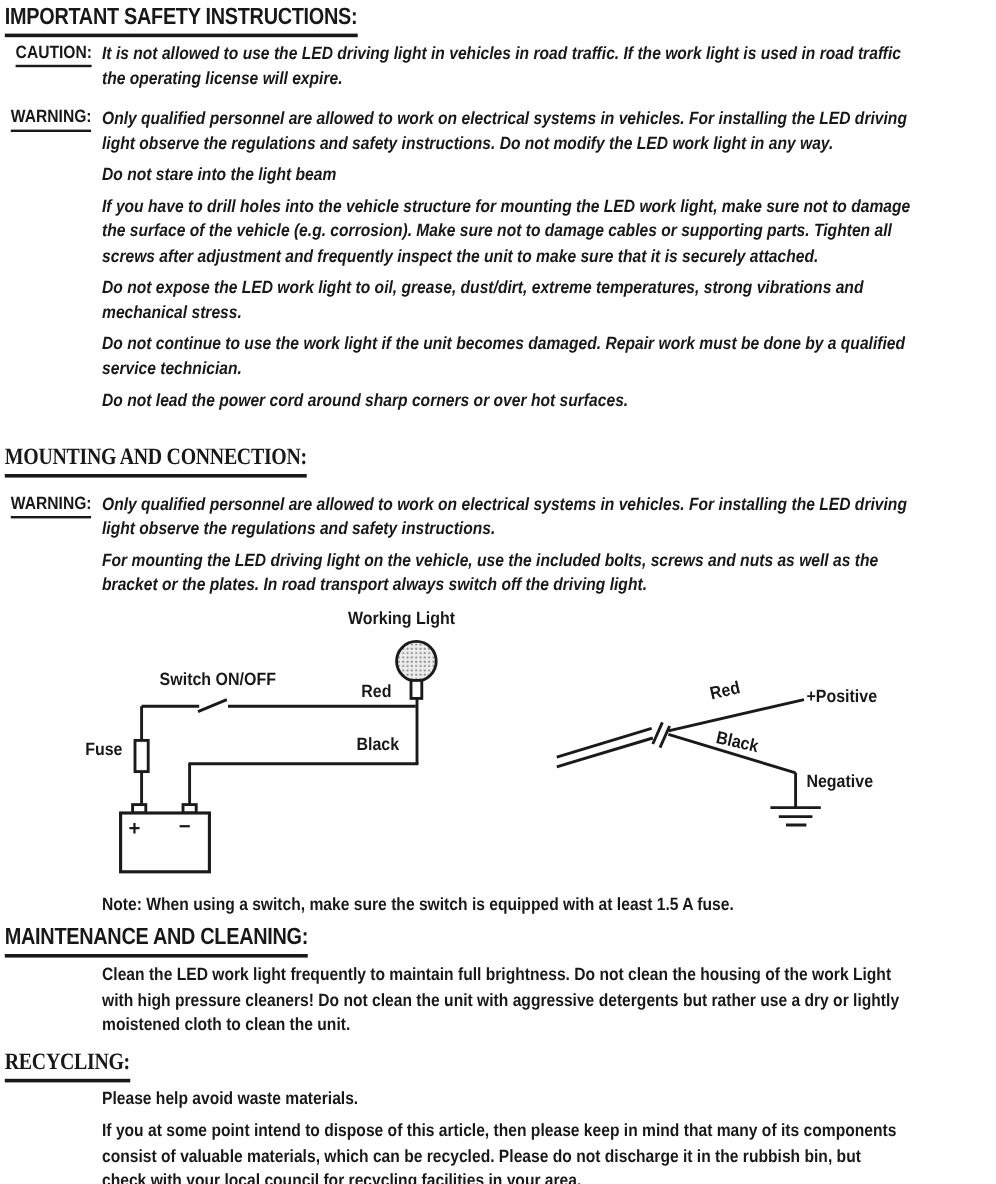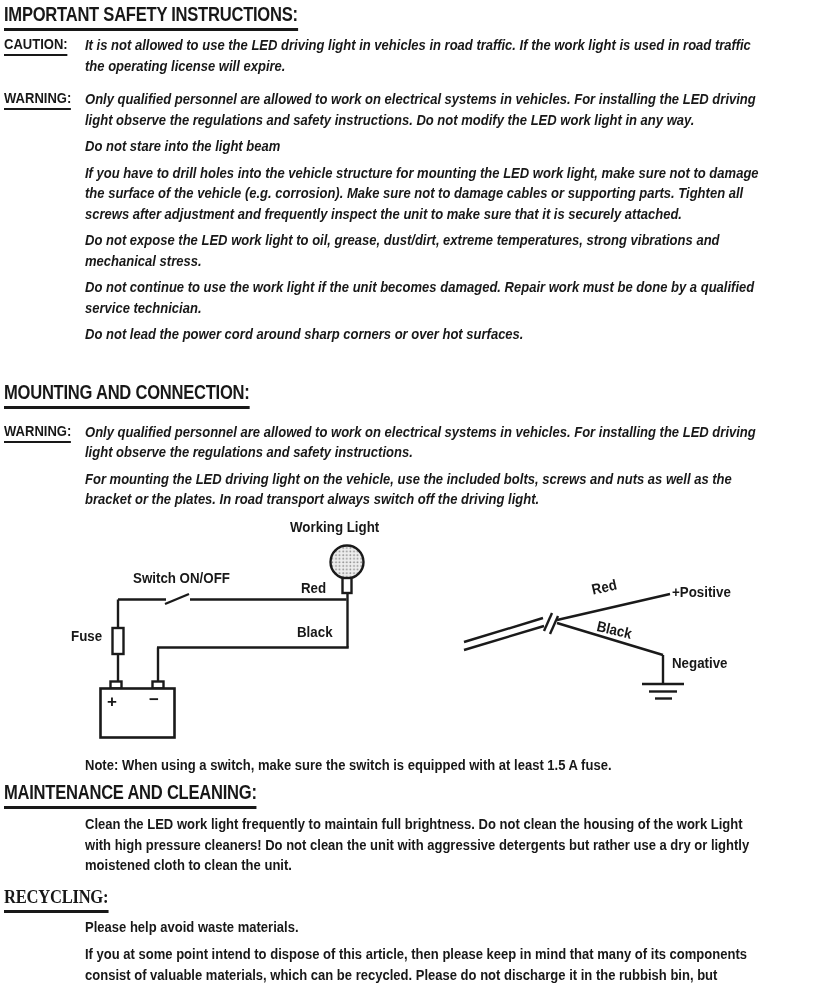--- a/index.html
+++ b/index.html
@@ -9,21 +9,21 @@
     position:relative;
   }
   .h1wrap{margin:3px 0 0 4px;}
   .h1{
     display:inline-block;font-size:19.5px;letter-spacing:-0.3px;
     border-bottom:3px solid #181818;padding-bottom:2px;
     transform:scaleX(0.85);transform-origin:0 0;white-space:nowrap;
   }
   .section-heading-wrap{margin-left:4px;}
   .row{display:flex;margin-left:4px;}
-  .label-col{width:81px;flex:none;}
+  .label-col{width:81px;flex:none;text-align:right;}
   .side-label{
     display:inline-block;font-size:14.8px;border-bottom:2.5px solid #181818;
     padding-bottom:2px;transform:scaleX(0.88);transform-origin:0 0;white-space:nowrap;
   }
   .body-col{flex:1;min-width:0;font-style:italic;}
   .para{
     font-size:14.8px;line-height:20.5px;white-space:pre-line;
     margin:0 0 6px 0;transform:scaleX(0.88);transform-origin:0 0;
     width:113%;
   }
@@ -70,21 +70,21 @@
 the surface of the vehicle (e.g. corrosion). Make sure not to damage cables or supporting parts. Tighten all
 screws after adjustment and frequently inspect the unit to make sure that it is securely attached.</p>
     <p class="para">Do not expose the LED work light to oil, grease, dust/dirt, extreme temperatures, strong vibrations and
 mechanical stress.</p>
     <p class="para">Do not continue to use the work light if the unit becomes damaged. Repair work must be done by a qualified
 service technician.</p>
     <p class="para">Do not lead the power cord around sharp corners or over hot surfaces.</p>
   </div>
 </div>
 
-<div class="section-heading-wrap" style="margin-top:36px;">
+<div class="section-heading-wrap" style="margin-top:26px;font-family:Liberation Serif, serif;">
   <span class="h1">MOUNTING AND CONNECTION:</span>
 </div>
 
 <div class="row" style="margin-top:13px;">
   <div class="label-col">
     <span class="side-label">WARNING:</span>
   </div>
   <div class="body-col">
     <p class="para">Only qualified personnel are allowed to work on electrical systems in vehicles. For installing the LED driving
 light observe the regulations and safety instructions.</p>

